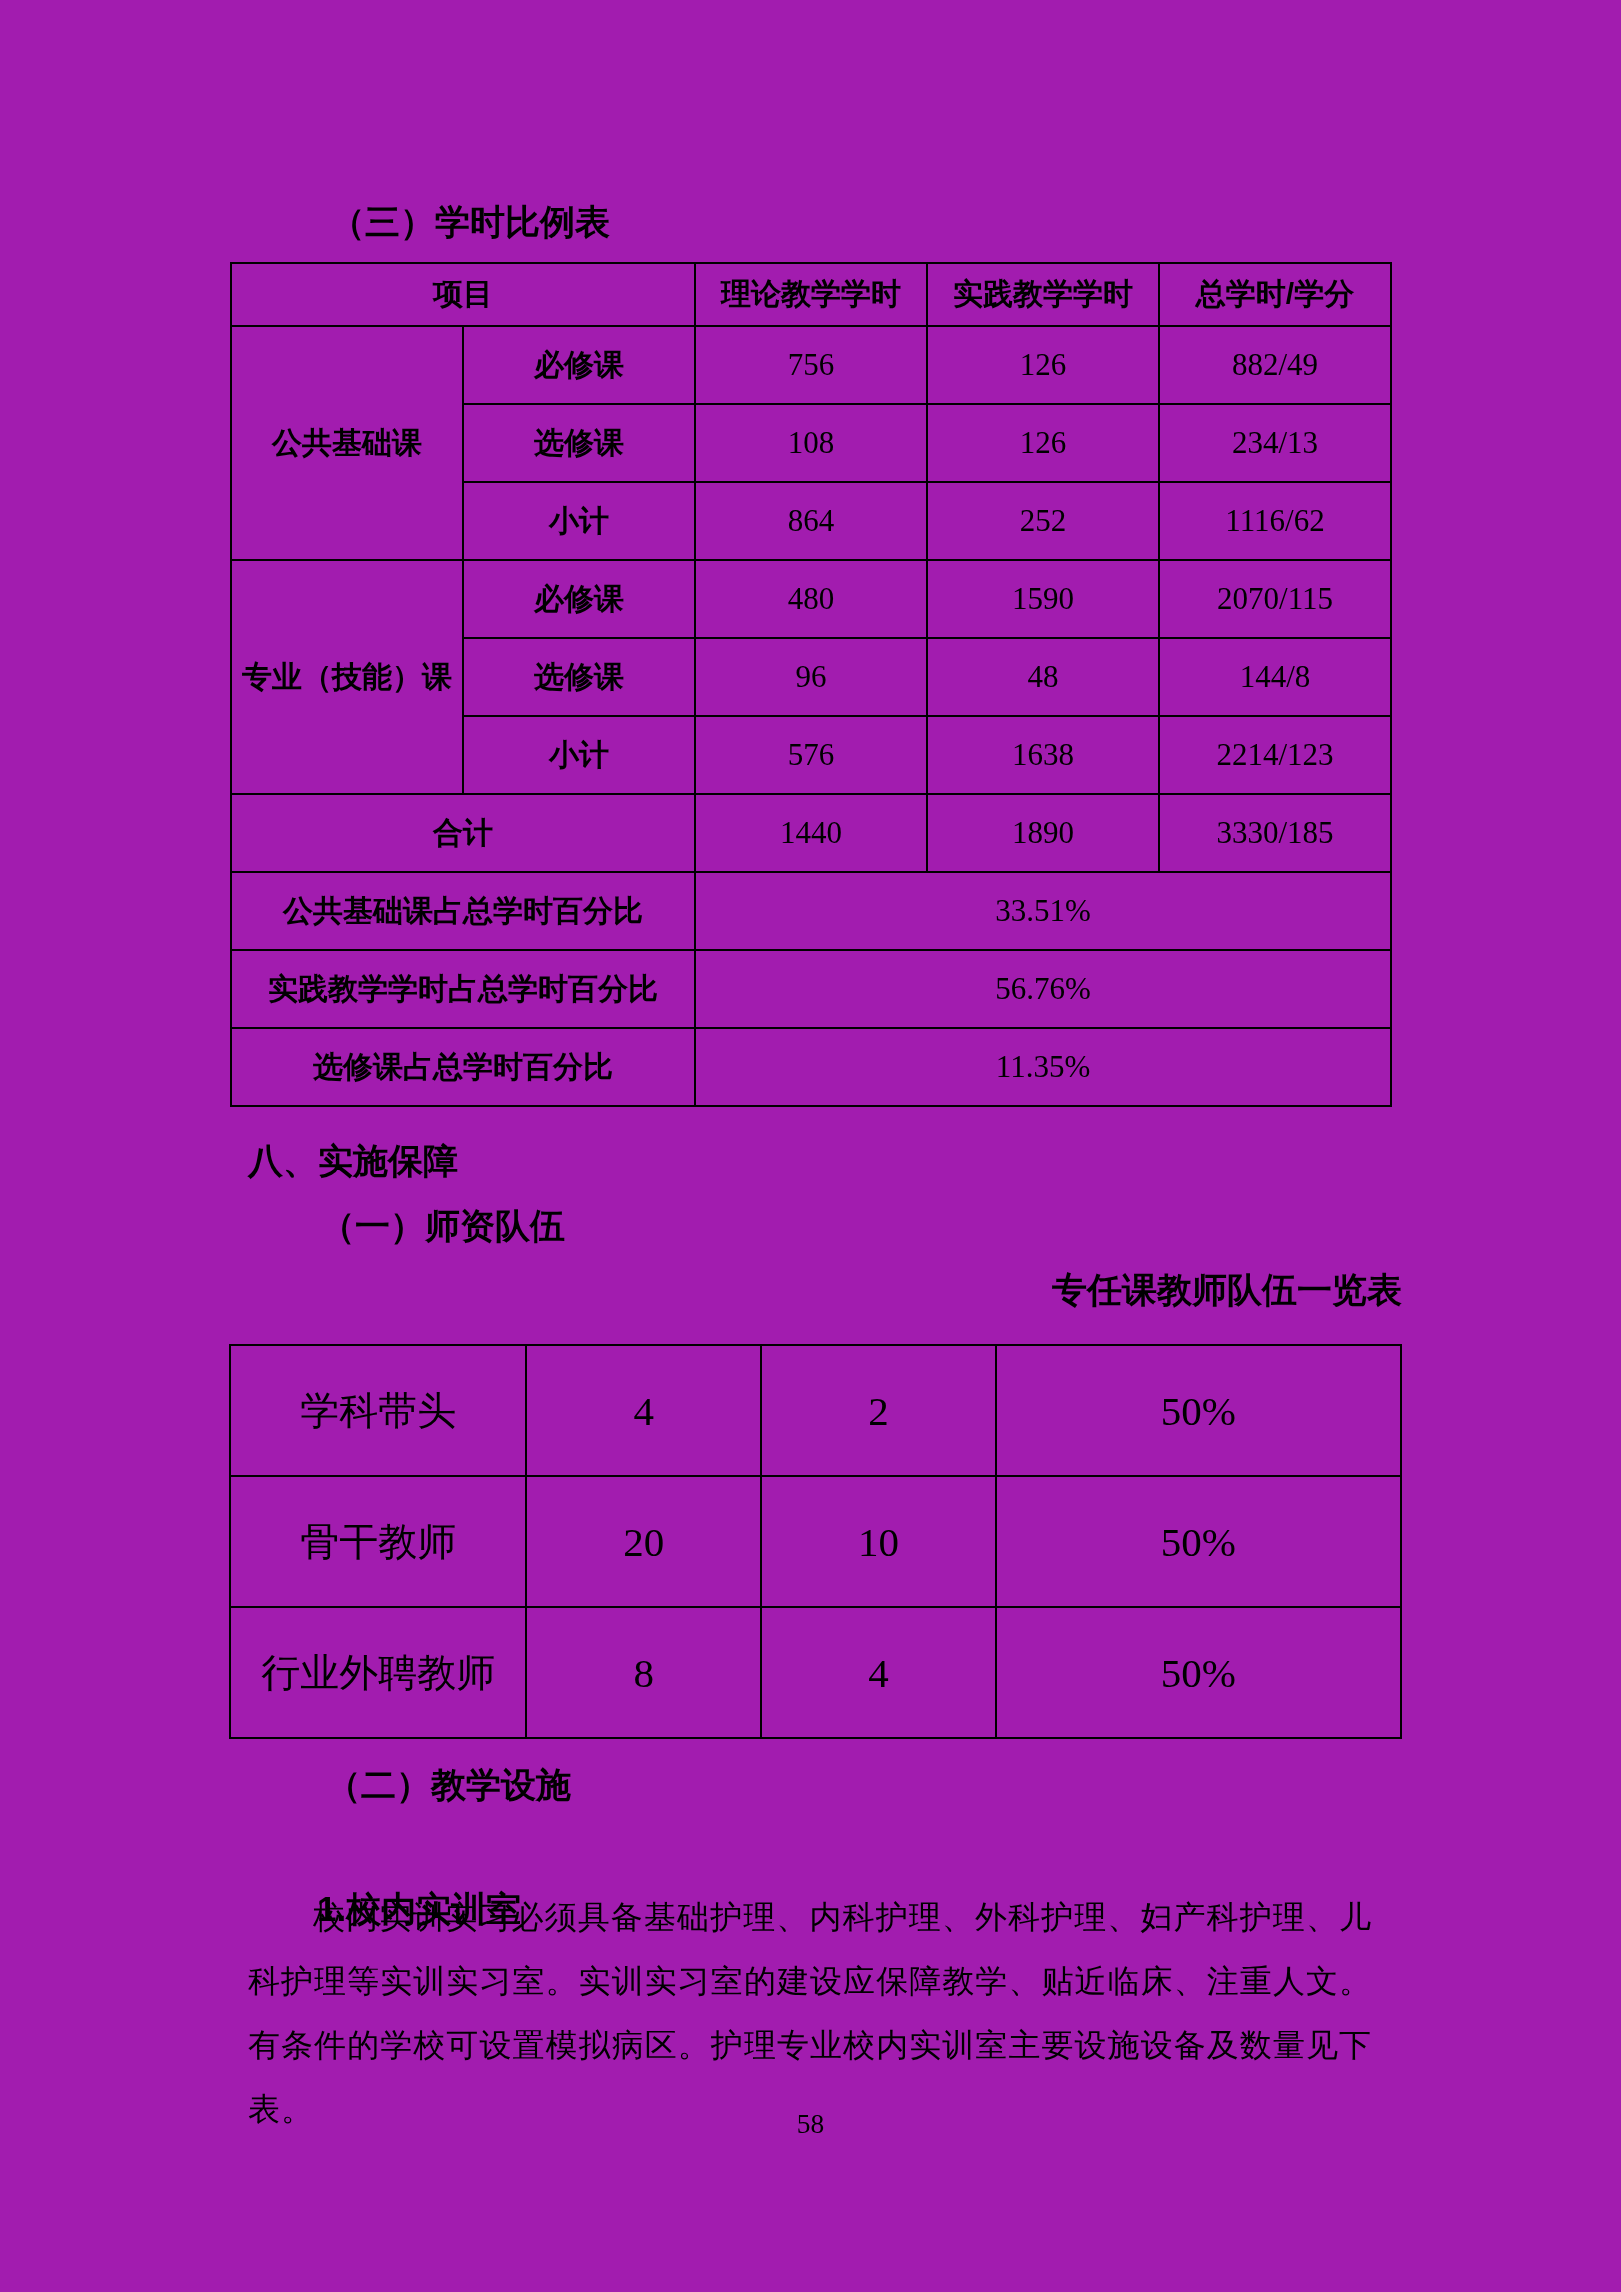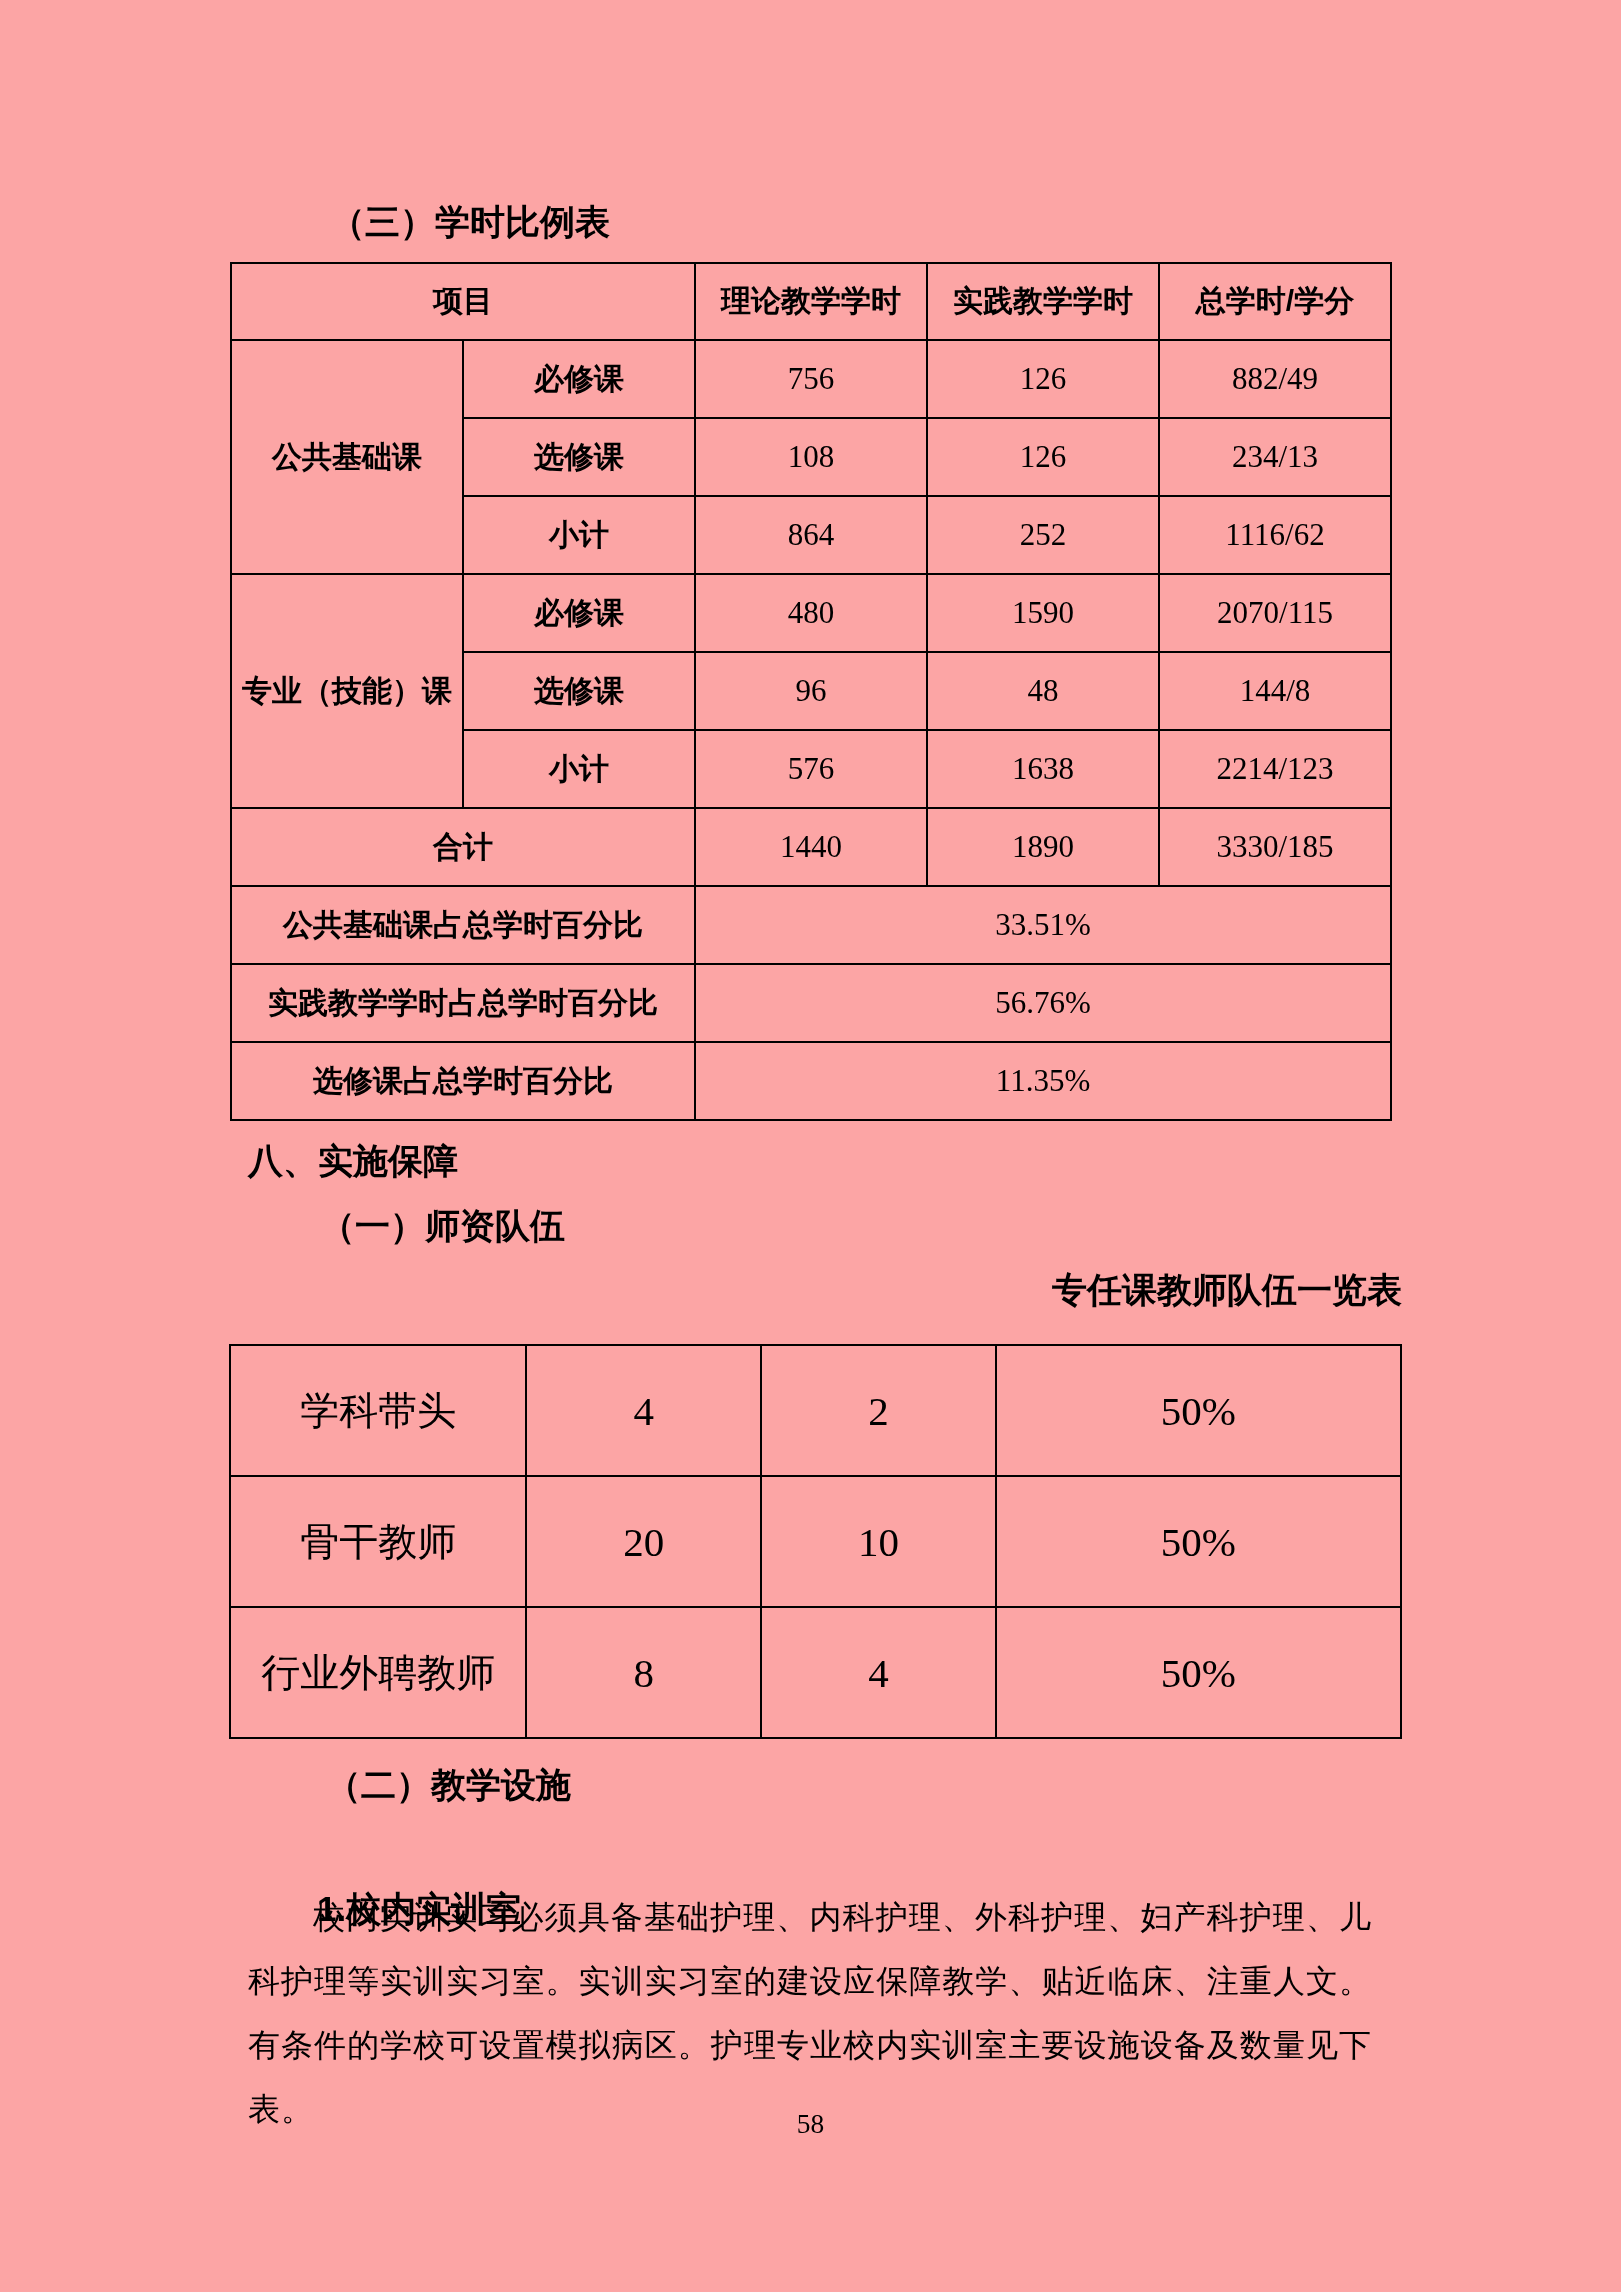--- a/index.html
+++ b/index.html
@@ -1,19 +1,19 @@
 <!DOCTYPE html>
 <html><head>
 <meta charset="utf-8">
 <style>
   html,body { margin:0; padding:0; background:#e8e8e8; }
   .page {
     position:relative;
     width:1621px; height:2293px;
-    background:#fca5a5;
+    background:#a21caf;
     color:#000000;
     margin:0 auto;
     overflow:hidden;
     font-family:"Liberation Serif", serif;
     text-decoration:underline;
   }
   .abs { position:absolute; }
 
   .heading {
     font-family:"Liberation Sans", sans-serif;
@@ -31,21 +31,21 @@
     table-layout:fixed;
   }
   table.t1 td {
     border:2px solid #000;
     text-align:center;
     vertical-align:middle;
     padding:0;
     overflow:hidden;
   }
   table.t1 tr { height:78px; }
-  table.t1 tr.hdr { height:77px; }
+  table.t1 tr.hdr { height:63px; }
   .t1 .lbl {
     font-family:"Liberation Sans", sans-serif;
     font-weight:bold;
     font-size:30px;
   }
   .t1 .num {
     font-family:"Liberation Serif", serif;
     font-size:31px;
   }
 

